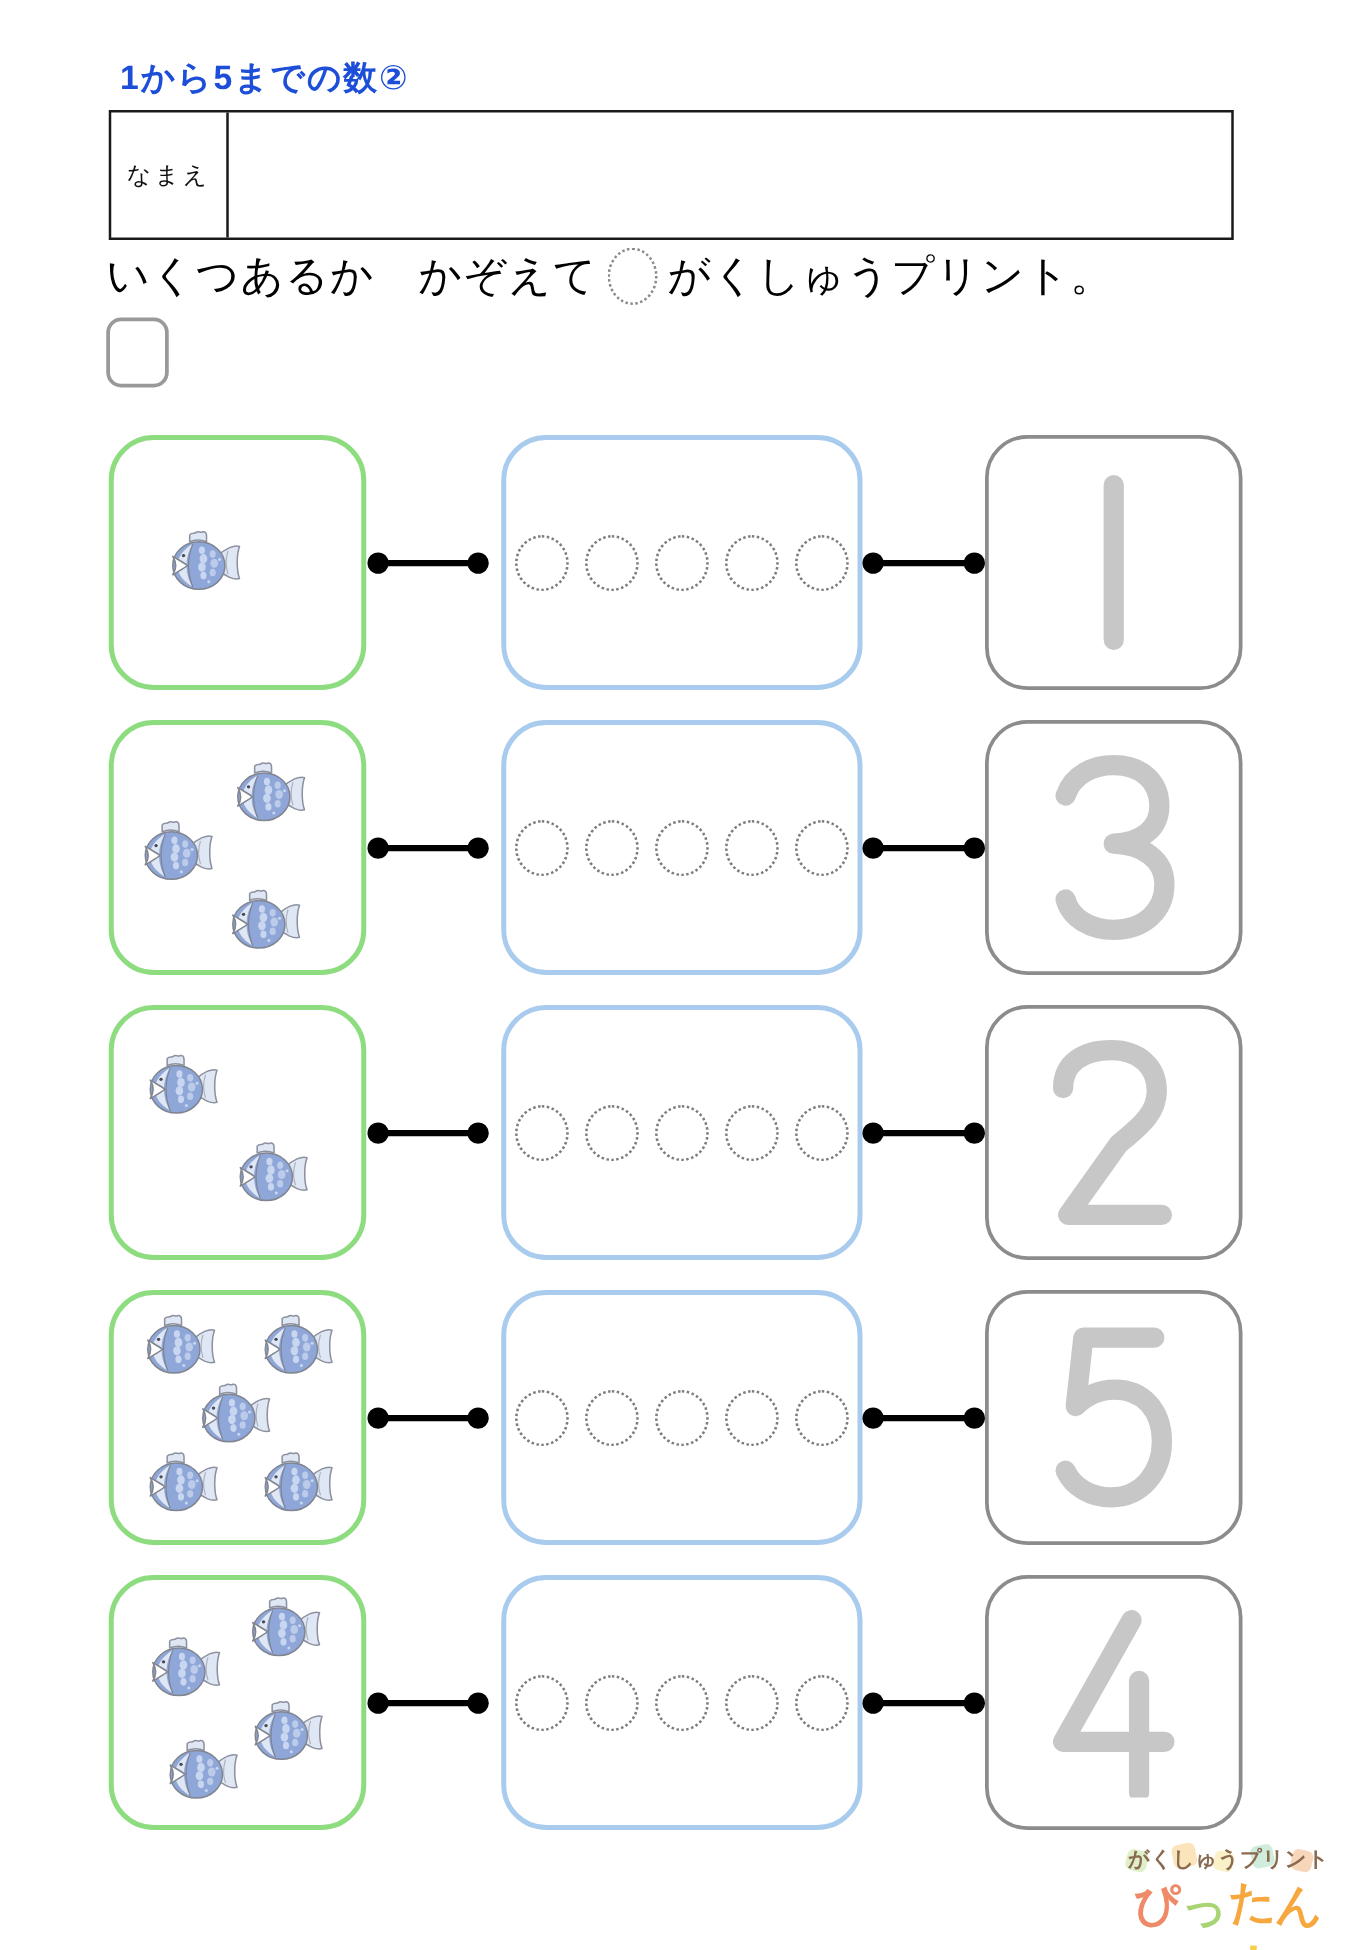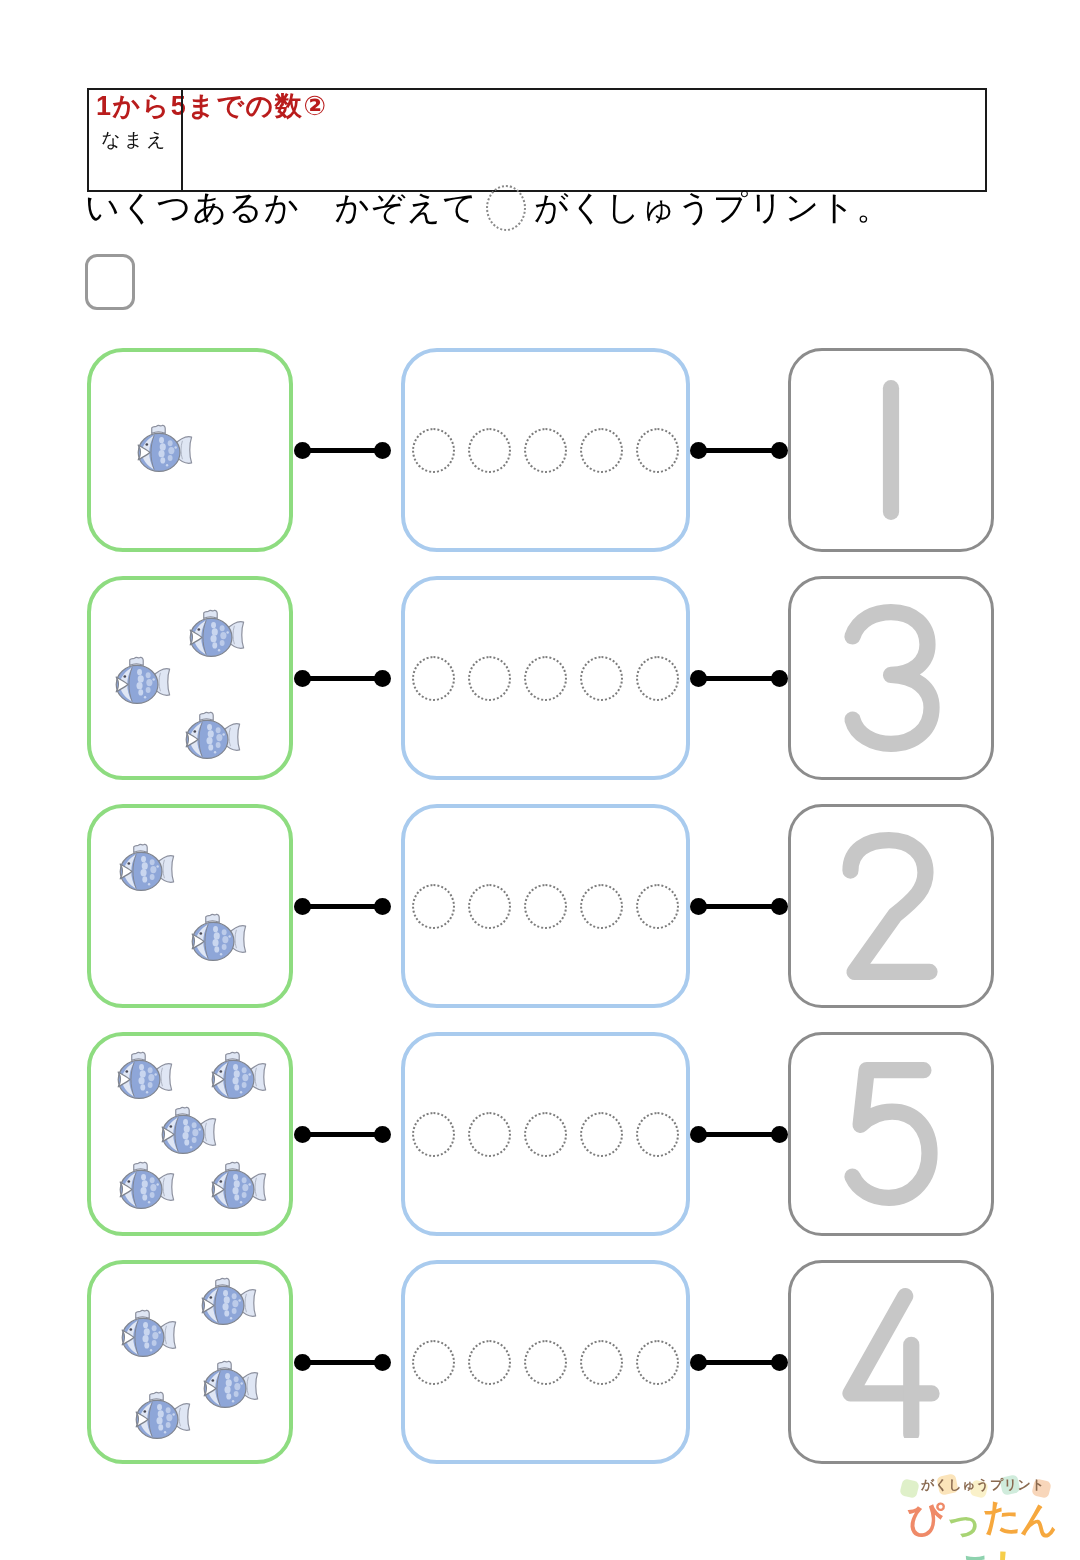--- a/index.html
+++ b/index.html
@@ -2,34 +2,34 @@
 <html><head>
 <meta charset="utf-8">
 <style>
   html,body{margin:0;padding:0;background:#fff;}
   .page{
     position:relative;width:1080px;height:1560px;background:#ffffff;
     font-family:"Liberation Sans","DejaVu Sans",sans-serif;overflow:hidden;
   }
   .title{
     position:absolute;left:96px;top:44px;font-size:27px;font-weight:600;
-    color:#b91c1c;letter-spacing:1.5px;margin-top:44px;
+    color:#1d4ed8;letter-spacing:1.5px;
   }
   .name-table{
     position:absolute;left:87px;top:88px;width:900px;height:104px;
     border:2.5px solid #1a1a1a;display:flex;box-sizing:border-box;text-align:right;
   }
   .name-label{
     width:94px;border-right:2.5px solid #1a1a1a;display:flex;align-items:center;
     justify-content:center;font-size:19px;letter-spacing:3px;color:#111;box-sizing:border-box;
   }
   .name-input{flex:1;}
   .instr{position:absolute;left:85px;display:flex;align-items:center;font-size:34px;
     font-weight:500;color:#000;letter-spacing:1px;white-space:pre;}
-  .instr1{top:185px;}
+  .instr1{top:198px;}
   .instr2{top:254px;}
   .inline-circle{
     display:inline-block;width:40px;height:46px;border:2px dotted #8a8a8a;
     border-radius:50%;margin:0 8px;box-sizing:border-box;
   }
   .inline-square{
     display:inline-block;width:50px;height:56px;border:3.5px solid #999;
     border-radius:12px;margin-right:12px;box-sizing:border-box;
   }
   .row{position:absolute;left:0;width:1080px;height:204px;}
@@ -38,21 +38,21 @@
   .box-circles{left:401px;width:289px;border:4px solid #a9cbee;border-radius:36px;
     display:flex;align-items:center;justify-content:center;gap:13px;}
   .box-number{left:788px;width:206px;border:3.5px solid #8c8c8c;border-radius:34px;
     display:flex;align-items:center;justify-content:center;}
   .fish{position:absolute;width:62px;height:54px;}
   .dashed-circle{width:43px;height:45px;border:2px dotted #7c7c7c;border-radius:50%;
     box-sizing:border-box;background:#fff;}
   .conn-line{position:absolute;height:5px;background:#000;border-radius:3px;top:99.5px;}
   .conn-dot{position:absolute;width:17px;height:17px;background:#000;border-radius:50%;top:93.5px;}
   .logo{position:absolute;left:893px;top:1476px;width:180px;text-align:center;}
-  .logo-top{position:relative;font-size:13px;font-weight:bold;letter-spacing:.5px;z-index:2;}
+  .logo-top{position:relative;font-size:17px;font-weight:bold;letter-spacing:.5px;z-index:2;}
   .logo-bottom{position:relative;font-size:37px;font-weight:bold;margin-top:-2px;z-index:2;}
   .logo-bottom span{display:inline-block;}
   .piece{position:absolute;border-radius:5px;z-index:1;opacity:.85;}
 </style>
 </head>
 <body>
 
 <div class="page">
 
   <svg width="0" height="0" style="position:absolute">

